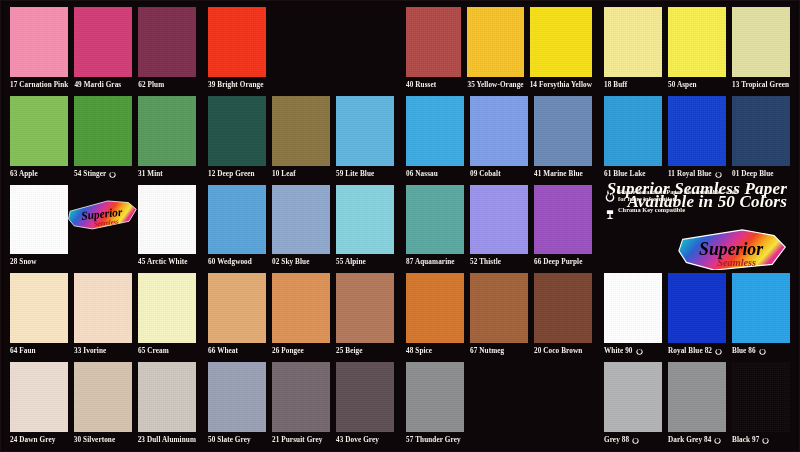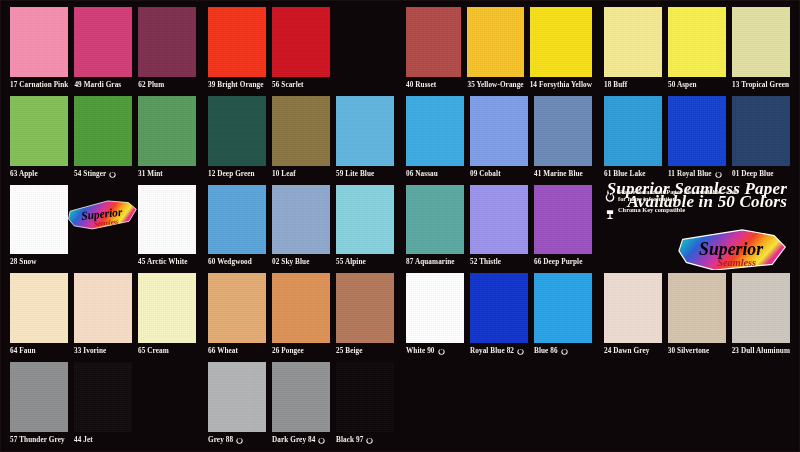--- a/index.html
+++ b/index.html
@@ -170,26 +170,20 @@
           <span class="label">
             <span>62 Plum</span>
           </span>
         </div>
       </div>
       <div class="group">
         <div class="cell">
           <div class="swatch" style="background: repeating-linear-gradient(0deg, rgba(255, 255, 255, 0.02) 0px, rgba(255, 255, 255, 0.02) 1px, rgba(0, 0, 0, 0.02) 1px, rgba(0, 0, 0, 0.02) 2px), repeating-linear-gradient(90deg, rgba(255, 255, 255, 0.016) 0px, rgba(255, 255, 255, 0.016) 1px, rgba(0, 0, 0, 0.016) 1px, rgba(0, 0, 0, 0.016) 2px) rgb(244, 50, 26);"></div>
           <span class="label">
             <span>39 Bright Orange</span>
-          </span>
-        </div>
-        <div class="cell">
-          <div class="swatch" style="background: repeating-linear-gradient(0deg, rgba(255, 255, 255, 0.02) 0px, rgba(255, 255, 255, 0.02) 1px, rgba(0, 0, 0, 0.02) 1px, rgba(0, 0, 0, 0.02) 2px), repeating-linear-gradient(90deg, rgba(255, 255, 255, 0.016) 0px, rgba(255, 255, 255, 0.016) 1px, rgba(0, 0, 0, 0.016) 1px, rgba(0, 0, 0, 0.016) 2px) rgb(207, 18, 32);"></div>
-          <span class="label">
-            <span>56 Scarlet</span>
           </span>
         </div>
       </div>
       <div class="group">
         <div class="cell">
           <div class="swatch" style="background: repeating-linear-gradient(0deg, rgba(255, 255, 255, 0.02) 0px, rgba(255, 255, 255, 0.02) 1px, rgba(0, 0, 0, 0.02) 1px, rgba(0, 0, 0, 0.02) 2px), repeating-linear-gradient(90deg, rgba(255, 255, 255, 0.016) 0px, rgba(255, 255, 255, 0.016) 1px, rgba(0, 0, 0, 0.016) 1px, rgba(0, 0, 0, 0.016) 2px) rgb(177, 74, 70);"></div>
           <span class="label">
             <span>40 Russet</span>
           </span>
         </div>
@@ -478,20 +472,40 @@
         </div>
         <div class="cell">
           <div class="swatch" style="background: repeating-linear-gradient(0deg, rgba(255, 255, 255, 0.02) 0px, rgba(255, 255, 255, 0.02) 1px, rgba(0, 0, 0, 0.02) 1px, rgba(0, 0, 0, 0.02) 2px), repeating-linear-gradient(90deg, rgba(255, 255, 255, 0.016) 0px, rgba(255, 255, 255, 0.016) 1px, rgba(0, 0, 0, 0.016) 1px, rgba(0, 0, 0, 0.016) 2px) rgb(180, 120, 91);"></div>
           <span class="label">
             <span>25 Beige</span>
           </span>
         </div>
       </div>
       <div class="group">
         <div class="cell">
+          <div class="swatch" style="background: repeating-linear-gradient(0deg, rgba(255, 255, 255, 0.02) 0px, rgba(255, 255, 255, 0.02) 1px, rgba(0, 0, 0, 0.02) 1px, rgba(0, 0, 0, 0.02) 2px), repeating-linear-gradient(90deg, rgba(255, 255, 255, 0.016) 0px, rgba(255, 255, 255, 0.016) 1px, rgba(0, 0, 0, 0.016) 1px, rgba(0, 0, 0, 0.016) 2px) rgb(212, 118, 44);"></div>
+          <span class="label">
+            <span>48 Spice</span>
+          </span>
+        </div>
+        <div class="cell">
+          <div class="swatch" style="background: repeating-linear-gradient(0deg, rgba(255, 255, 255, 0.02) 0px, rgba(255, 255, 255, 0.02) 1px, rgba(0, 0, 0, 0.02) 1px, rgba(0, 0, 0, 0.02) 2px), repeating-linear-gradient(90deg, rgba(255, 255, 255, 0.016) 0px, rgba(255, 255, 255, 0.016) 1px, rgba(0, 0, 0, 0.016) 1px, rgba(0, 0, 0, 0.016) 2px) rgb(162, 98, 58);"></div>
+          <span class="label">
+            <span>67 Nutmeg</span>
+          </span>
+        </div>
+        <div class="cell">
+          <div class="swatch" style="background: repeating-linear-gradient(0deg, rgba(255, 255, 255, 0.02) 0px, rgba(255, 255, 255, 0.02) 1px, rgba(0, 0, 0, 0.02) 1px, rgba(0, 0, 0, 0.02) 2px), repeating-linear-gradient(90deg, rgba(255, 255, 255, 0.016) 0px, rgba(255, 255, 255, 0.016) 1px, rgba(0, 0, 0, 0.016) 1px, rgba(0, 0, 0, 0.016) 2px) rgb(123, 69, 48);"></div>
+          <span class="label">
+            <span>20 Coco Brown</span>
+          </span>
+        </div>
+      </div>
+      <div class="group">
+        <div class="cell">
           <div class="swatch" style="background: repeating-linear-gradient(0deg, rgba(255, 255, 255, 0.02) 0px, rgba(255, 255, 255, 0.02) 1px, rgba(0, 0, 0, 0.02) 1px, rgba(0, 0, 0, 0.02) 2px), repeating-linear-gradient(90deg, rgba(255, 255, 255, 0.016) 0px, rgba(255, 255, 255, 0.016) 1px, rgba(0, 0, 0, 0.016) 1px, rgba(0, 0, 0, 0.016) 2px) rgb(255, 255, 255);"></div>
           <span class="label">
             <span>White 90</span>
             <span class="flame-mini">
               <svg width="7" height="8" viewBox="0 0 12 14" aria-hidden="true">
                 <ellipse cx="6" cy="8.5" rx="5.5" ry="5.2" fill="#ffffff"></ellipse>
                 <path d="M6 1.2 C4.2 4 2.2 5.4 2.2 8 C2.2 10.4 3.9 12.2 6 12.2 C8.1 12.2 9.8 10.4 9.8 8 C9.8 6 8.6 5 7.6 3.6 C7.2 5.2 6.6 5.6 6 5 C5.6 4.1 6.2 2.6 6 1.2 Z" fill="#0d0709"></path>
               </svg>
             </span>
           </span>
@@ -536,29 +550,43 @@
         </div>
         <div class="cell">
           <div class="swatch" style="background: repeating-linear-gradient(0deg, rgba(255, 255, 255, 0.02) 0px, rgba(255, 255, 255, 0.02) 1px, rgba(0, 0, 0, 0.02) 1px, rgba(0, 0, 0, 0.02) 2px), repeating-linear-gradient(90deg, rgba(255, 255, 255, 0.016) 0px, rgba(255, 255, 255, 0.016) 1px, rgba(0, 0, 0, 0.016) 1px, rgba(0, 0, 0, 0.016) 2px) rgb(207, 200, 191);"></div>
           <span class="label">
             <span>23 Dull Aluminum</span>
           </span>
         </div>
       </div>
       <div class="group">
         <div class="cell">
+          <div class="swatch" style="background: repeating-linear-gradient(0deg, rgba(255, 255, 255, 0.02) 0px, rgba(255, 255, 255, 0.02) 1px, rgba(0, 0, 0, 0.02) 1px, rgba(0, 0, 0, 0.02) 2px), repeating-linear-gradient(90deg, rgba(255, 255, 255, 0.016) 0px, rgba(255, 255, 255, 0.016) 1px, rgba(0, 0, 0, 0.016) 1px, rgba(0, 0, 0, 0.016) 2px) rgb(154, 160, 180);"></div>
+          <span class="label">
+            <span>50 Slate Grey</span>
+          </span>
+        </div>
+        <div class="cell">
+          <div class="swatch" style="background: repeating-linear-gradient(0deg, rgba(255, 255, 255, 0.02) 0px, rgba(255, 255, 255, 0.02) 1px, rgba(0, 0, 0, 0.02) 1px, rgba(0, 0, 0, 0.02) 2px), repeating-linear-gradient(90deg, rgba(255, 255, 255, 0.016) 0px, rgba(255, 255, 255, 0.016) 1px, rgba(0, 0, 0, 0.016) 1px, rgba(0, 0, 0, 0.016) 2px) rgb(116, 104, 110);"></div>
+          <span class="label">
+            <span>21 Pursuit Grey</span>
+          </span>
+        </div>
+        <div class="cell">
+          <div class="swatch" style="background: repeating-linear-gradient(0deg, rgba(255, 255, 255, 0.02) 0px, rgba(255, 255, 255, 0.02) 1px, rgba(0, 0, 0, 0.02) 1px, rgba(0, 0, 0, 0.02) 2px), repeating-linear-gradient(90deg, rgba(255, 255, 255, 0.016) 0px, rgba(255, 255, 255, 0.016) 1px, rgba(0, 0, 0, 0.016) 1px, rgba(0, 0, 0, 0.016) 2px) rgb(94, 79, 85);"></div>
+          <span class="label">
+            <span>43 Dove Grey</span>
+          </span>
+        </div>
+      </div>
+      <div class="group">
+        <div class="cell">
           <div class="swatch" style="background: repeating-linear-gradient(0deg, rgba(255, 255, 255, 0.02) 0px, rgba(255, 255, 255, 0.02) 1px, rgba(0, 0, 0, 0.02) 1px, rgba(0, 0, 0, 0.02) 2px), repeating-linear-gradient(90deg, rgba(255, 255, 255, 0.016) 0px, rgba(255, 255, 255, 0.016) 1px, rgba(0, 0, 0, 0.016) 1px, rgba(0, 0, 0, 0.016) 2px) rgb(140, 142, 144);"></div>
           <span class="label">
             <span>57 Thunder Grey</span>
-          </span>
-        </div>
-        <div class="cell">
-          <div class="swatch" style="background: repeating-linear-gradient(0deg, rgba(255, 255, 255, 0.02) 0px, rgba(255, 255, 255, 0.02) 1px, rgba(0, 0, 0, 0.02) 1px, rgba(0, 0, 0, 0.02) 2px), repeating-linear-gradient(90deg, rgba(255, 255, 255, 0.016) 0px, rgba(255, 255, 255, 0.016) 1px, rgba(0, 0, 0, 0.016) 1px, rgba(0, 0, 0, 0.016) 2px) rgb(16, 10, 12);"></div>
-          <span class="label">
-            <span>44 Jet</span>
           </span>
         </div>
       </div>
       <div class="group">
         <div class="cell">
           <div class="swatch" style="background: repeating-linear-gradient(0deg, rgba(255, 255, 255, 0.02) 0px, rgba(255, 255, 255, 0.02) 1px, rgba(0, 0, 0, 0.02) 1px, rgba(0, 0, 0, 0.02) 2px), repeating-linear-gradient(90deg, rgba(255, 255, 255, 0.016) 0px, rgba(255, 255, 255, 0.016) 1px, rgba(0, 0, 0, 0.016) 1px, rgba(0, 0, 0, 0.016) 2px) rgb(179, 180, 182);"></div>
           <span class="label">
             <span>Grey 88</span>
             <span class="flame-mini">
               <svg width="7" height="8" viewBox="0 0 12 14" aria-hidden="true">

